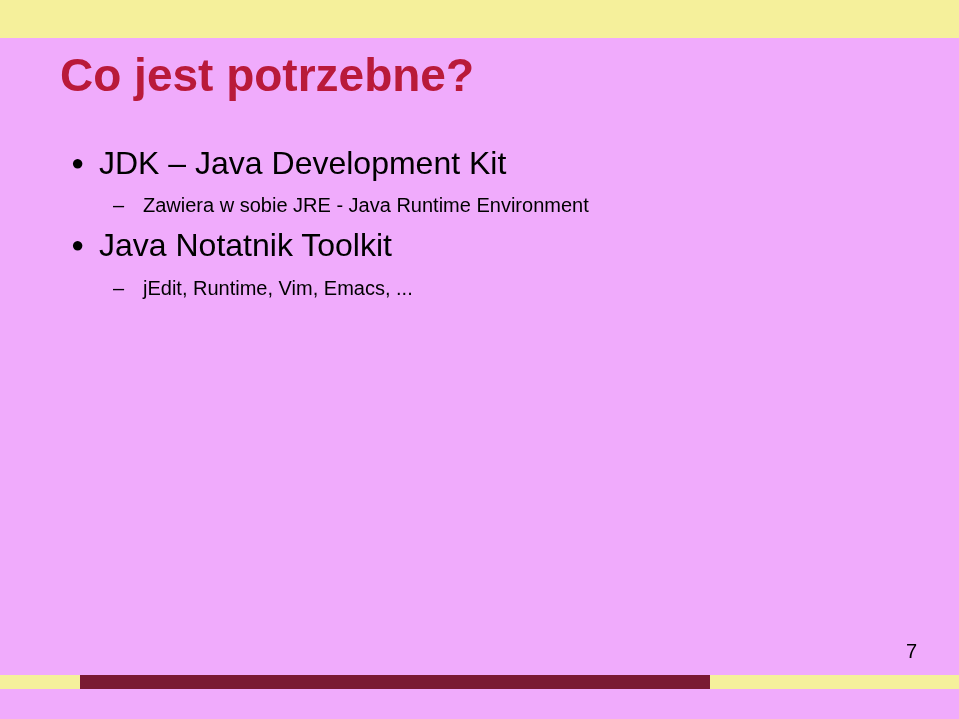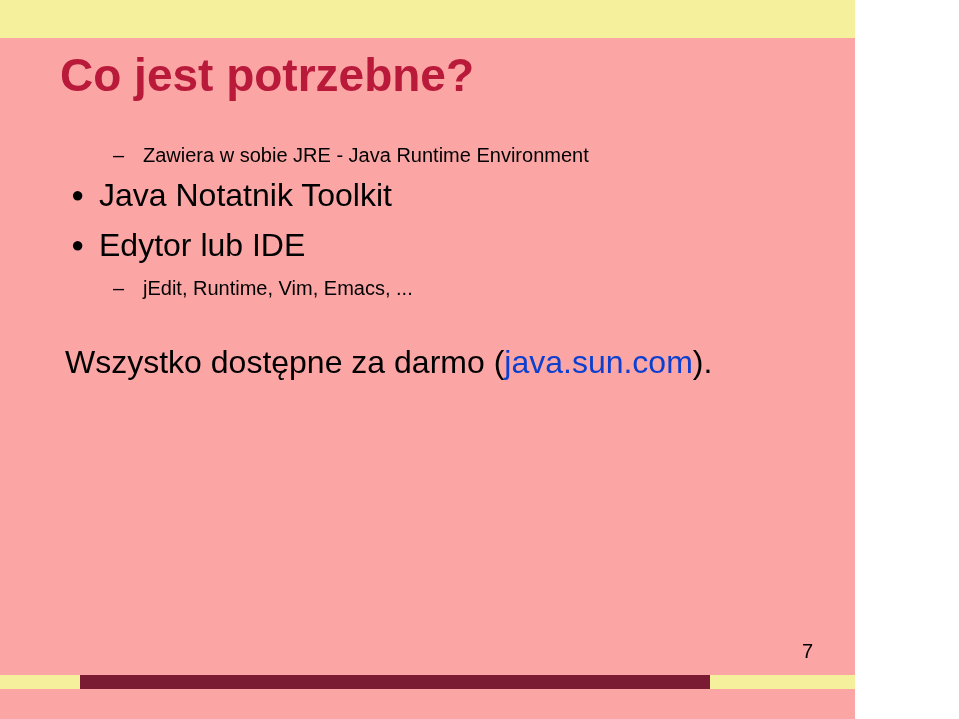--- a/index.html
+++ b/index.html
@@ -1,21 +1,21 @@
 <!DOCTYPE html>
 <html><head>
 <meta charset="utf-8">
 <style>
   * { margin: 0; padding: 0; box-sizing: border-box; }
   html, body { width: 959px; height: 719px; font-family: Arial, Helvetica, sans-serif; background: #fff; }
   .slide {
-    width: 855px;
+    width: 959px;
     height: 719px;
     position: relative;
-    background: #fca5a5;
+    background: #f0abfc;
   }
   .topband {
     position: absolute;
     top: 0; left: 0;
     width: 100%;
     height: 38px;
     background: #f5f09b;
   }
   .title {
     position: absolute;
@@ -91,30 +91,27 @@
 </style>
 </head>
 <body>
 
 <div class="slide">
   <div class="topband"></div>
 
   <div class="title">Co jest potrzebne?</div>
 
   <div class="content">
+    <div class="bullet">JDK – Java Development Kit</div>
     <div class="dash">Zawiera w sobie JRE - Java Runtime Environment</div>
     <div class="bullet">Java Notatnik Toolkit</div>
-    <div class="bullet">Edytor lub IDE</div>
     <div class="dash">jEdit, Runtime, Vim, Emacs, ...</div>
 
     <div class="spacer"></div>
 
-    <div>
-      <span>Wszystko dostępne za darmo (</span><span class="link">java.sun.com</span><span>).</span>
-    </div>
   </div>
 
   <div class="pagenum">7</div>
 
   <div class="bottombar">
     <div class="bar-yellow"></div>
     <div class="bar-maroon"></div>
   </div>
 </div>
 

